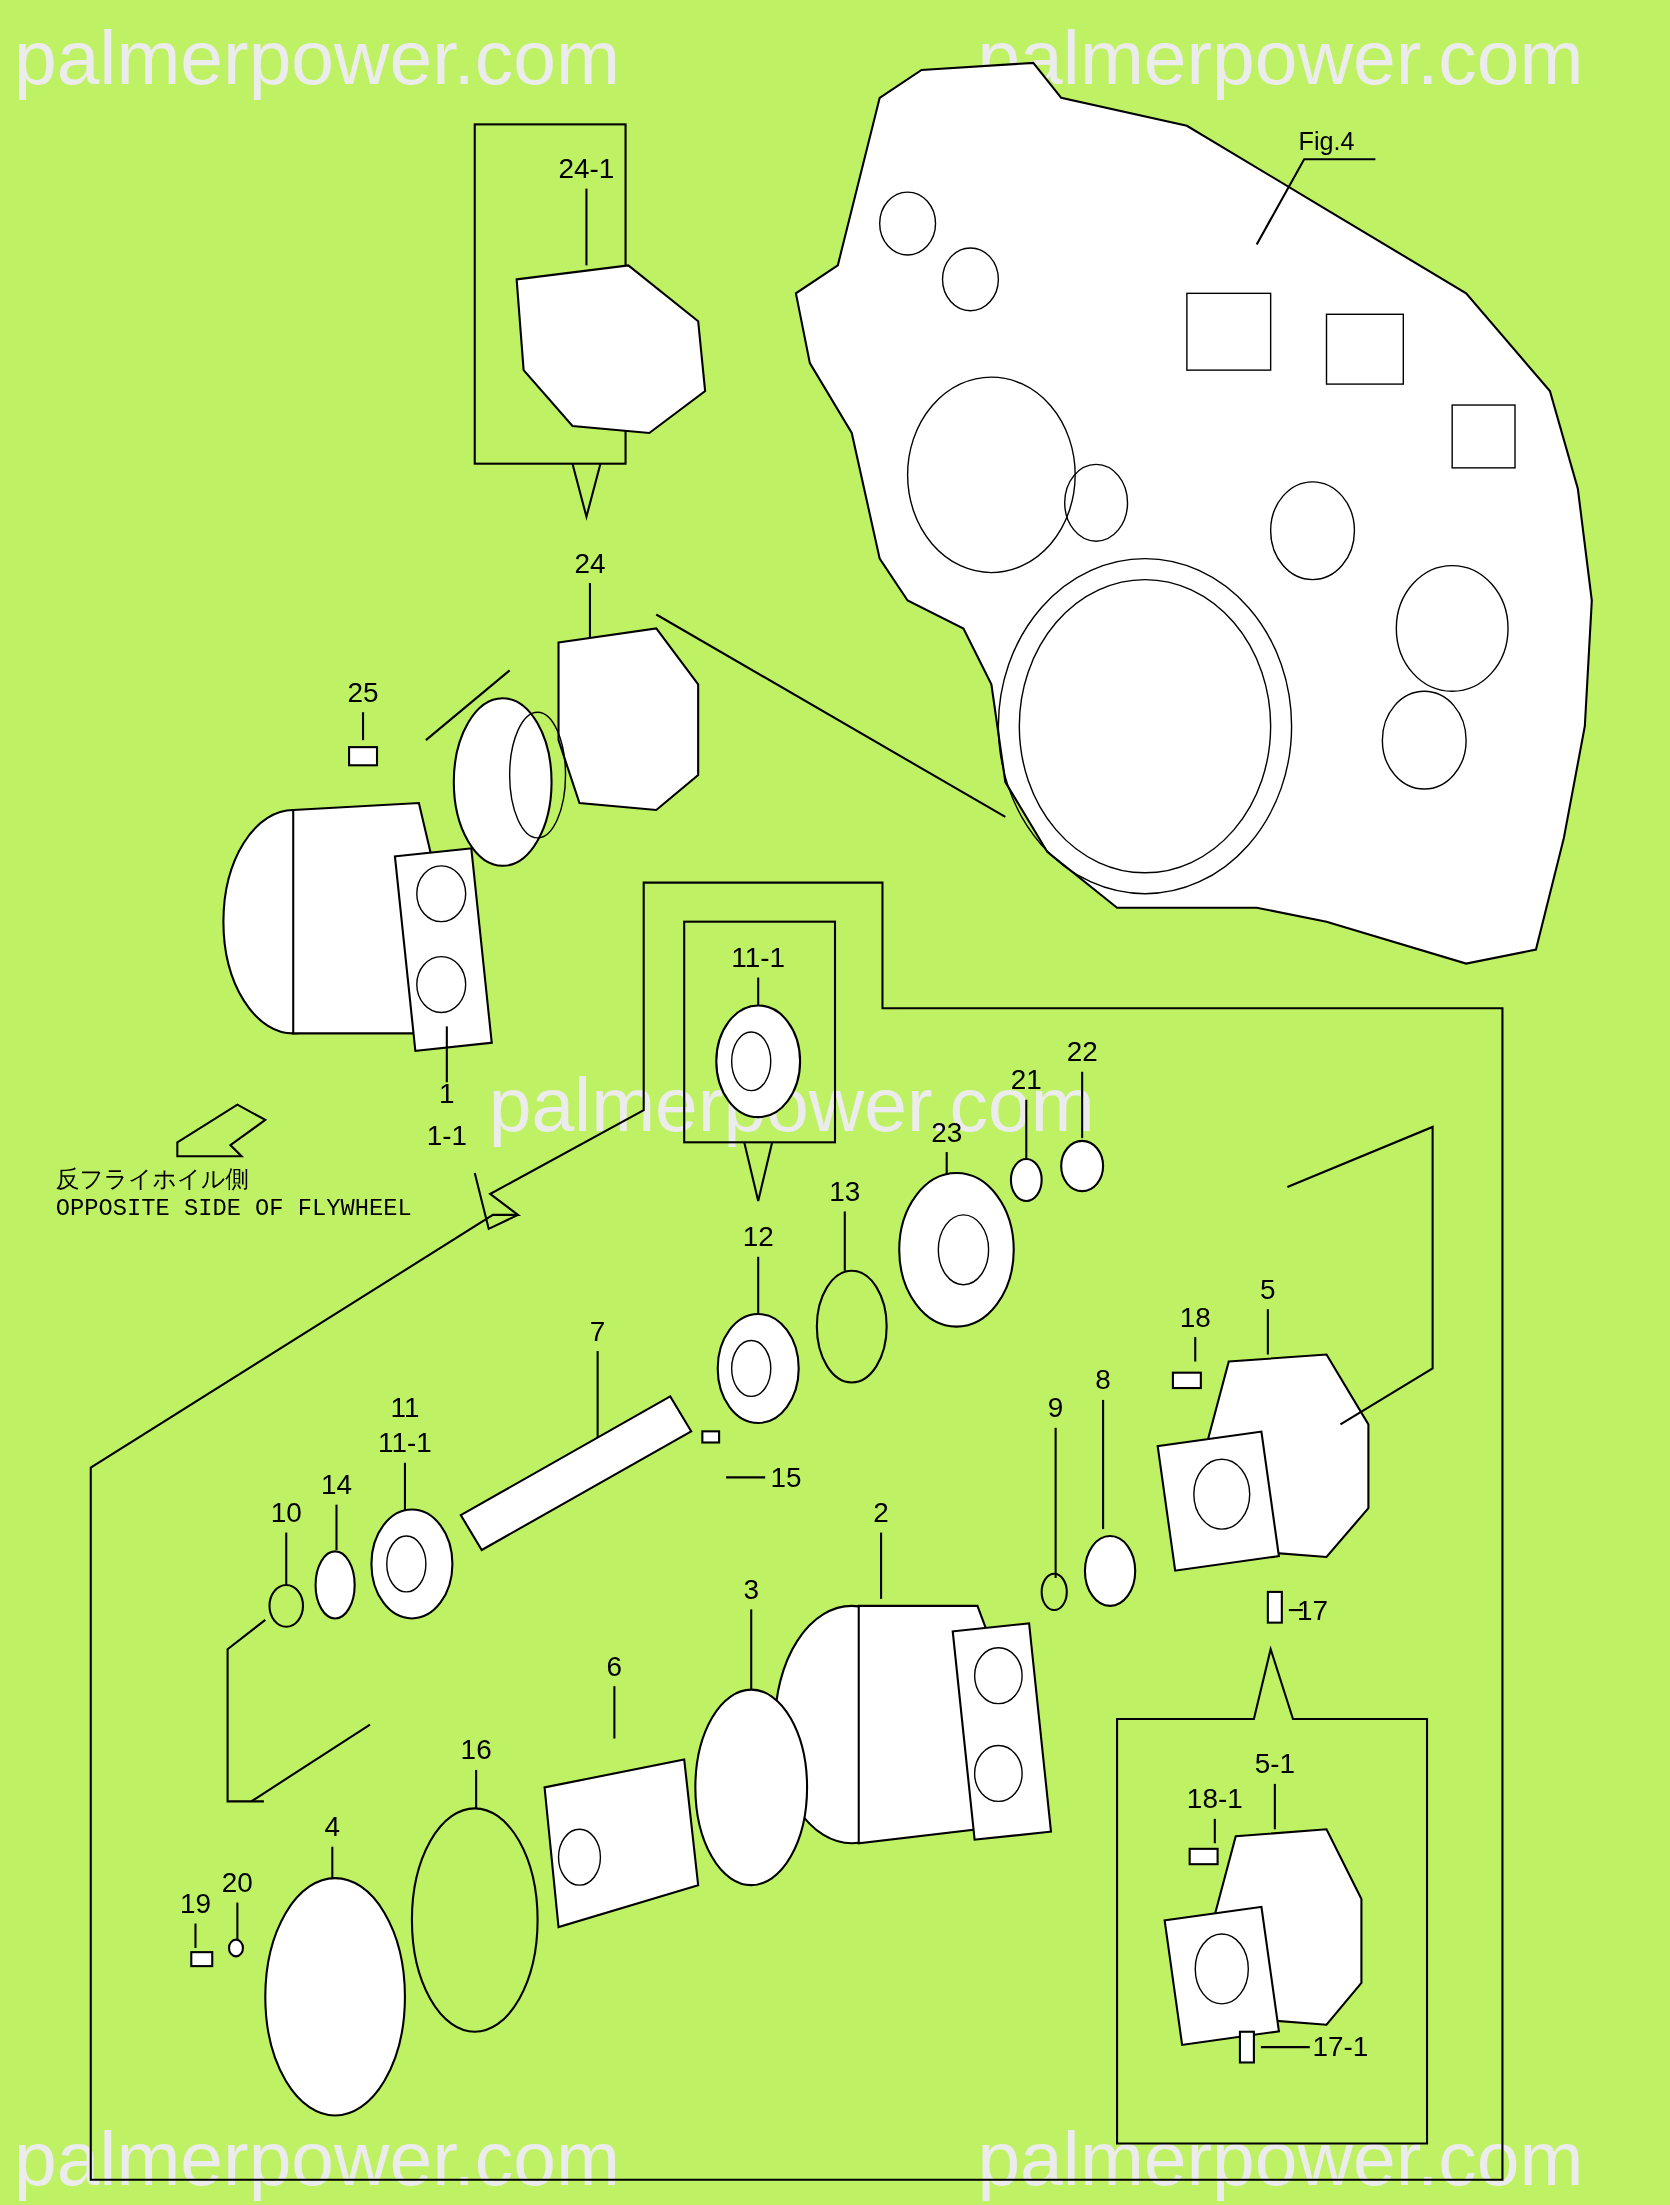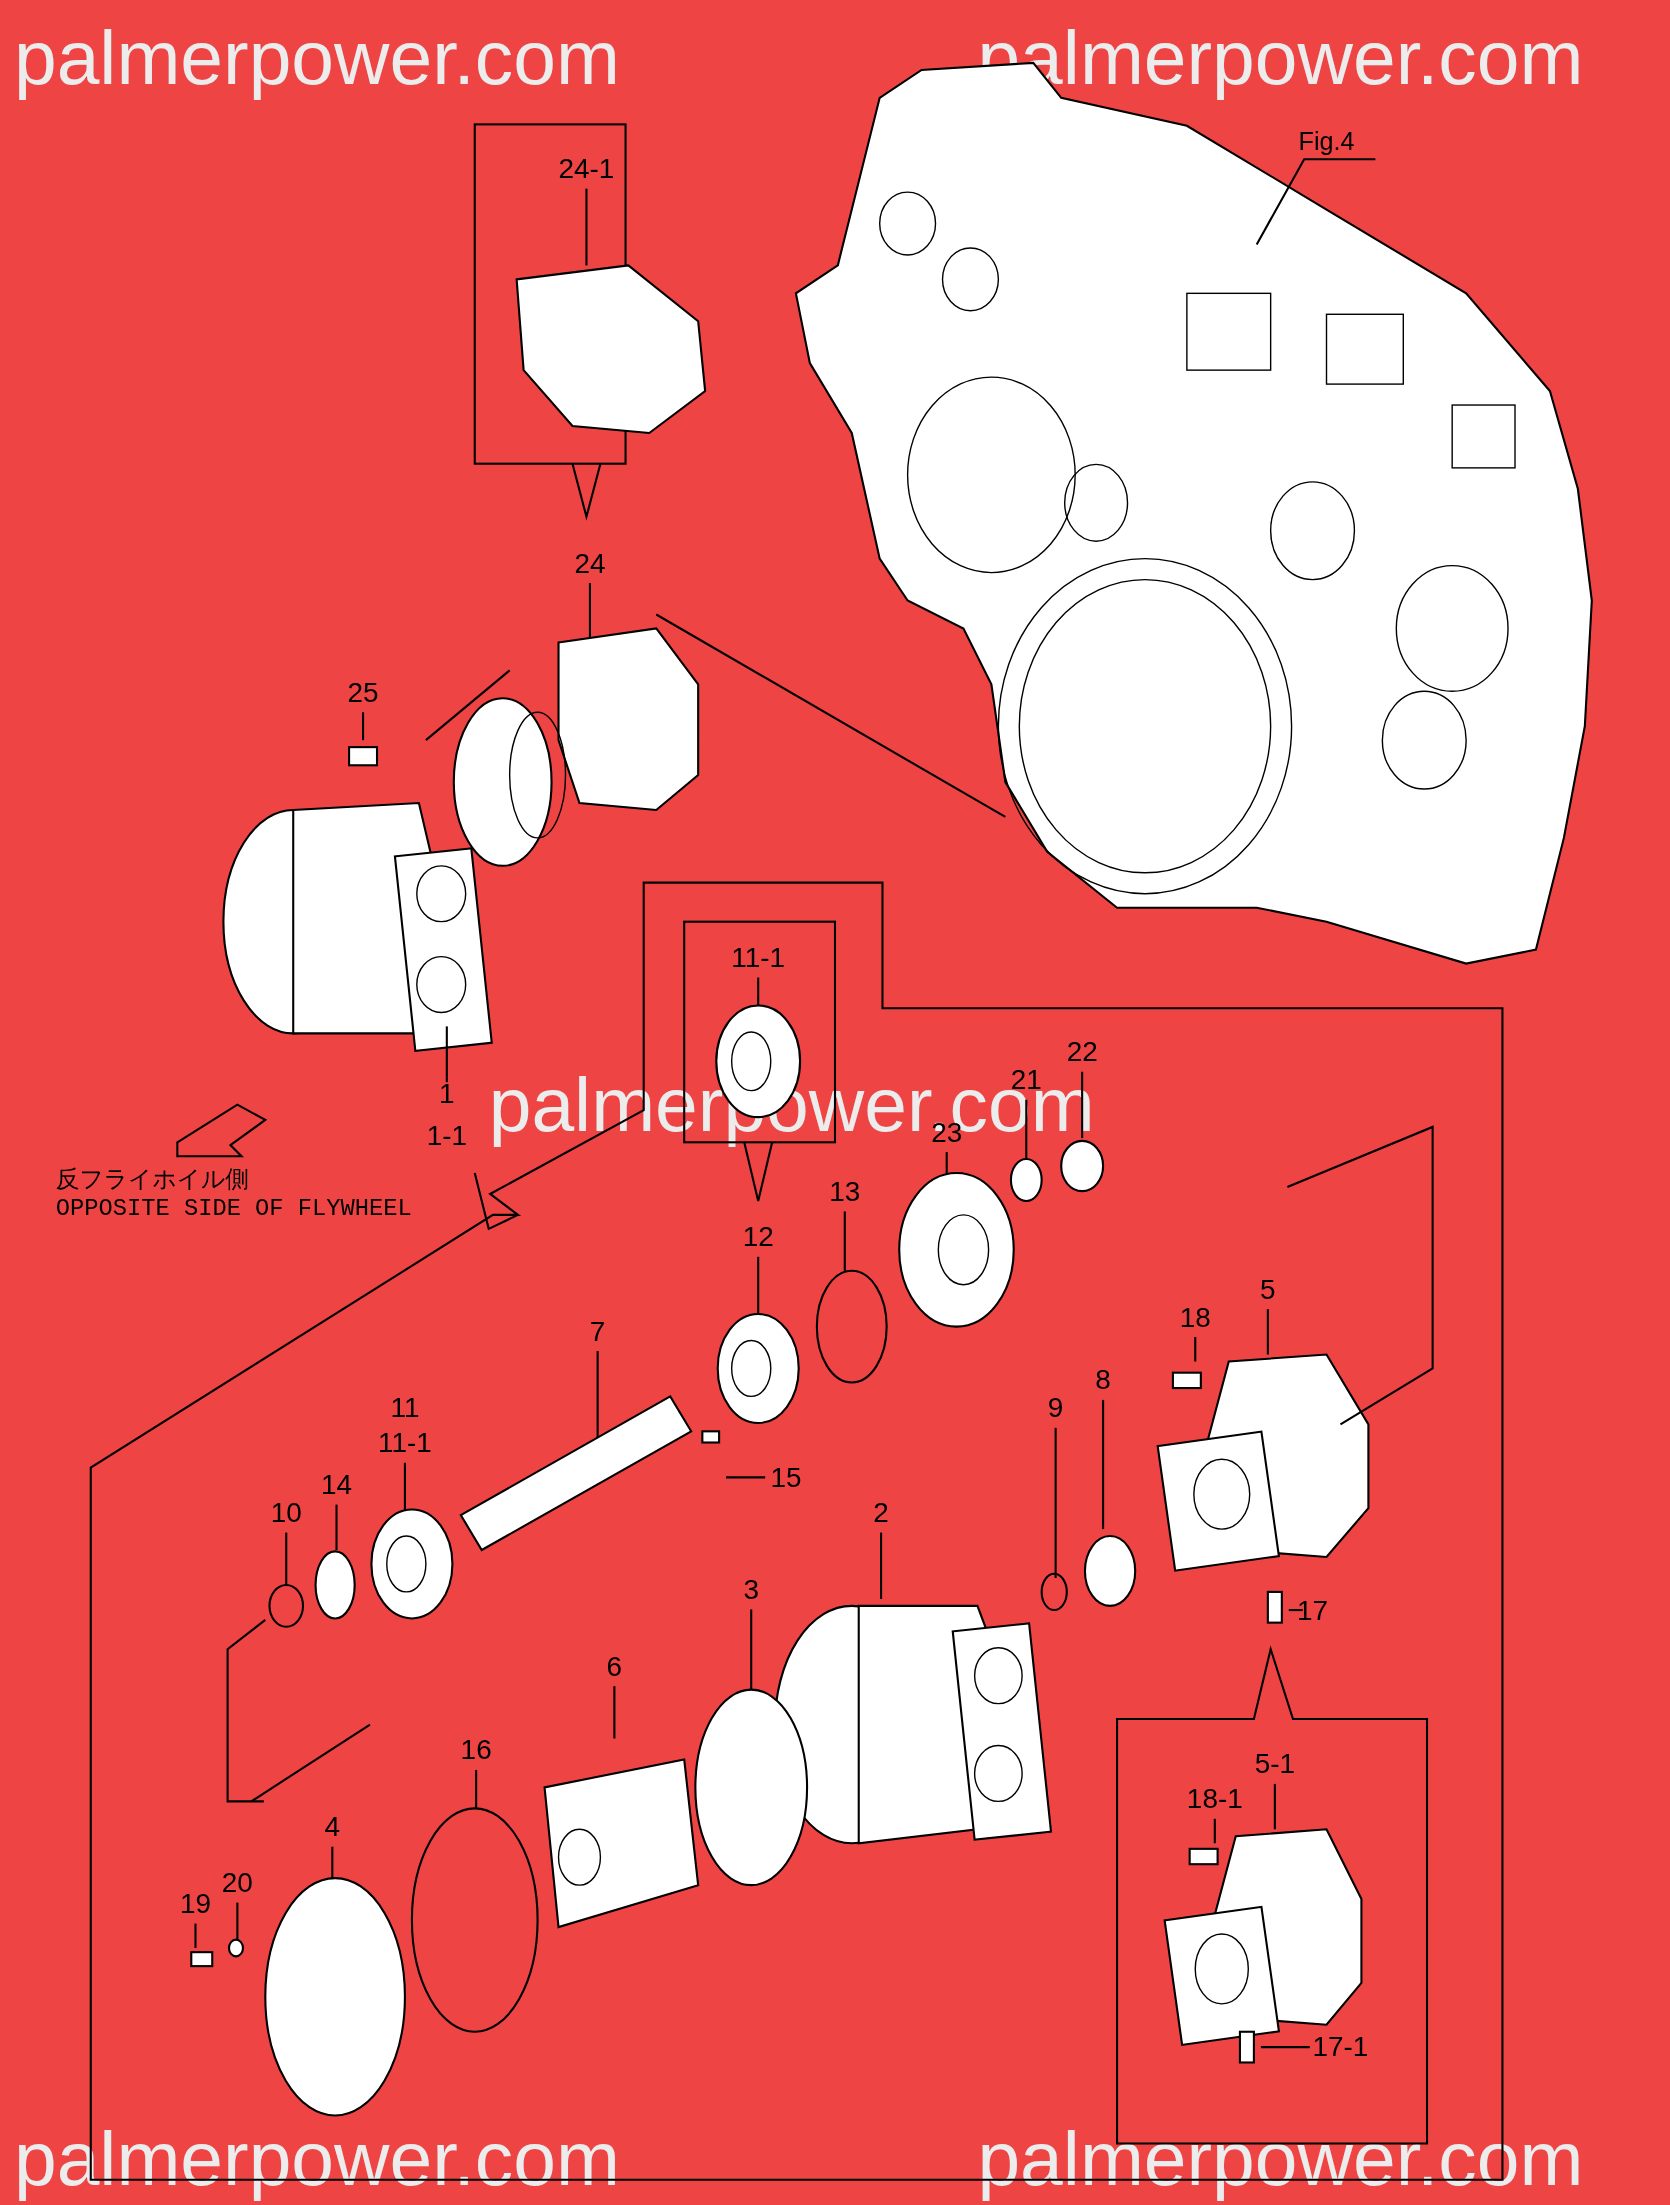--- a/index.html
+++ b/index.html
@@ -1,16 +1,16 @@
 <!DOCTYPE html>
 <html style="font-size:11.2px"><head>
 <meta charset="utf-8">
 <style>
   html,body{margin:0;padding:0;background:#fff;}
-  #canvas{position:relative;width:1670px;height:2205px;overflow:hidden;background:#ef4444;}
+  #canvas{position:relative;width:1670px;height:2205px;overflow:hidden;background:#bef264;}
   svg{position:absolute;left:0;top:0;}
   .wm{font-family:"Liberation Sans",sans-serif;font-size:110px;fill:#ececec;}
   .lbl{font-family:"Liberation Sans",sans-serif;font-size:40px;fill:#000;text-anchor:middle;}
   .note{font-family:"Liberation Mono",monospace;font-size:34px;fill:#000;}
   .ln{stroke:#000;stroke-width:3;fill:none;}
   .pt{stroke:#000;stroke-width:3;fill:#fff;}
   .thin{stroke:#000;stroke-width:2;fill:none;}
 </style>
 </head>
 <body>

